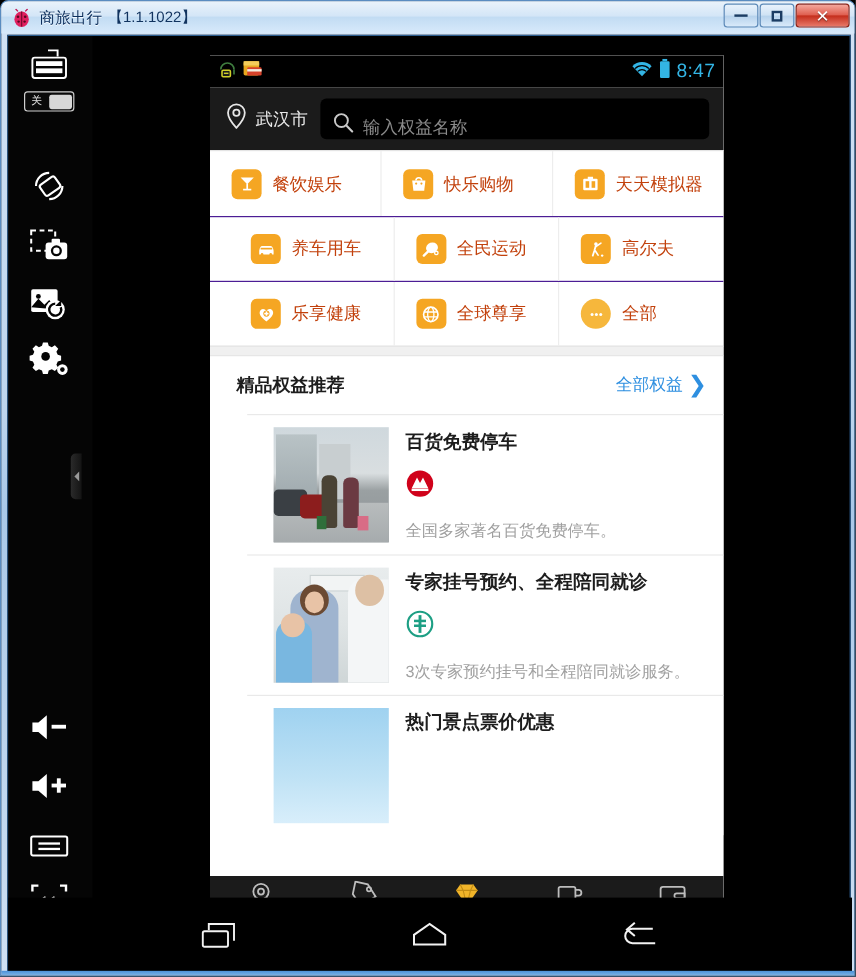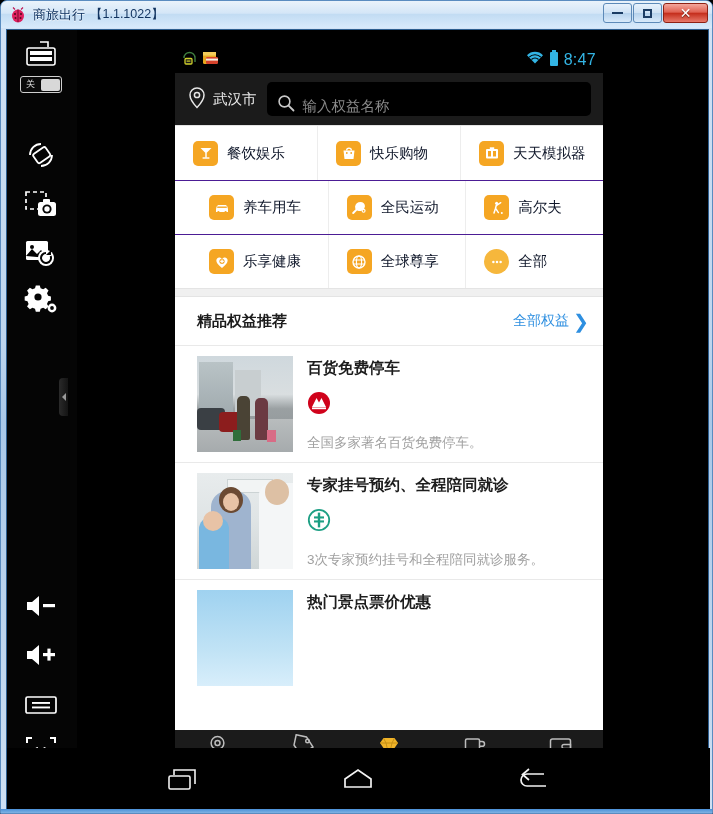--- a/index.html
+++ b/index.html
@@ -115,40 +115,40 @@
   .catrow + .catrow { border-top: 1px solid #4c1d95; padding-left: 16px; }
   .cat {
     flex: 1; display: flex; align-items: center; gap: 9px; padding-left: 18px;
   }
   .cat + .cat { border-left: 1px solid #ededed; }
   .cat .ci {
     width: 25px; height: 25px; border-radius: 5px; background: #f5a623;
     display: flex; align-items: center; justify-content: center; flex: 0 0 auto;
   }
   .cat .ci.round { border-radius: 50%; background: #f6b73c; }
-  .cat .cl { font-size: 14.5px; color: #0f172a; white-space: nowrap; }
+  .cat .cl { font-size: 14.5px; color: #c2410c; white-space: nowrap; }
 
   .gap { height: 9px; background: #f0f0f0; border-top: 1px solid #e4e4e4; border-bottom: 1px solid #e4e4e4; }
 
   
   #sechead {
     height: 48px; background: #fff; display: flex; align-items: center;
     padding: 0 14px 0 22px;
   }
   #sechead .t { font-size: 15px; font-weight: bold; color: #1d1d1d; }
   #sechead .more {
     margin-left: auto; display: flex; align-items: center; gap: 4px;
     color: #2e8fe0; font-size: 14px;
   }
   #sechead .more .chev { font-size: 19px; font-weight: bold; line-height: 1; }
 
   
   .offer {
     display: flex; padding: 10px 14px 10px 22px; gap: 14px;
-    border-top: 1px solid #e9e9e9; background: #fff;
+    border-top: 1px solid #e9e9e9; background: #fff; margin-left: 31px;
   }
   .offer .thumb { width: 96px; height: 96px; flex: 0 0 auto; overflow: hidden; position: relative; }
   .offer .body { flex: 1; display: flex; flex-direction: column; }
   .offer .otitle { font-size: 15.5px; font-weight: bold; color: #1d1d1d; margin-top: 2px; }
   .offer .brand { margin-top: 12px; width: 24px; height: 24px; border-radius: 50%;
                   display: flex; align-items: center; justify-content: center; }
   .offer .odesc { margin-top: auto; font-size: 13.5px; color: #a0a0a0; }
 
   
   .th-street { background: linear-gradient(to bottom,#cfd8dd 0%,#d9dee0 40%,#9aa0a2 55%,#8d9396 100%); }

